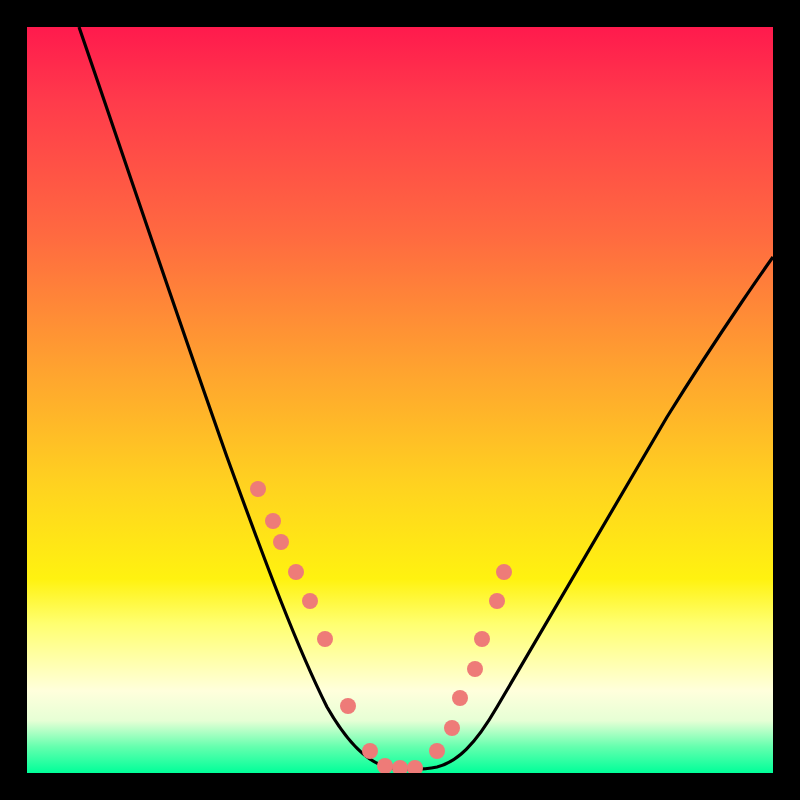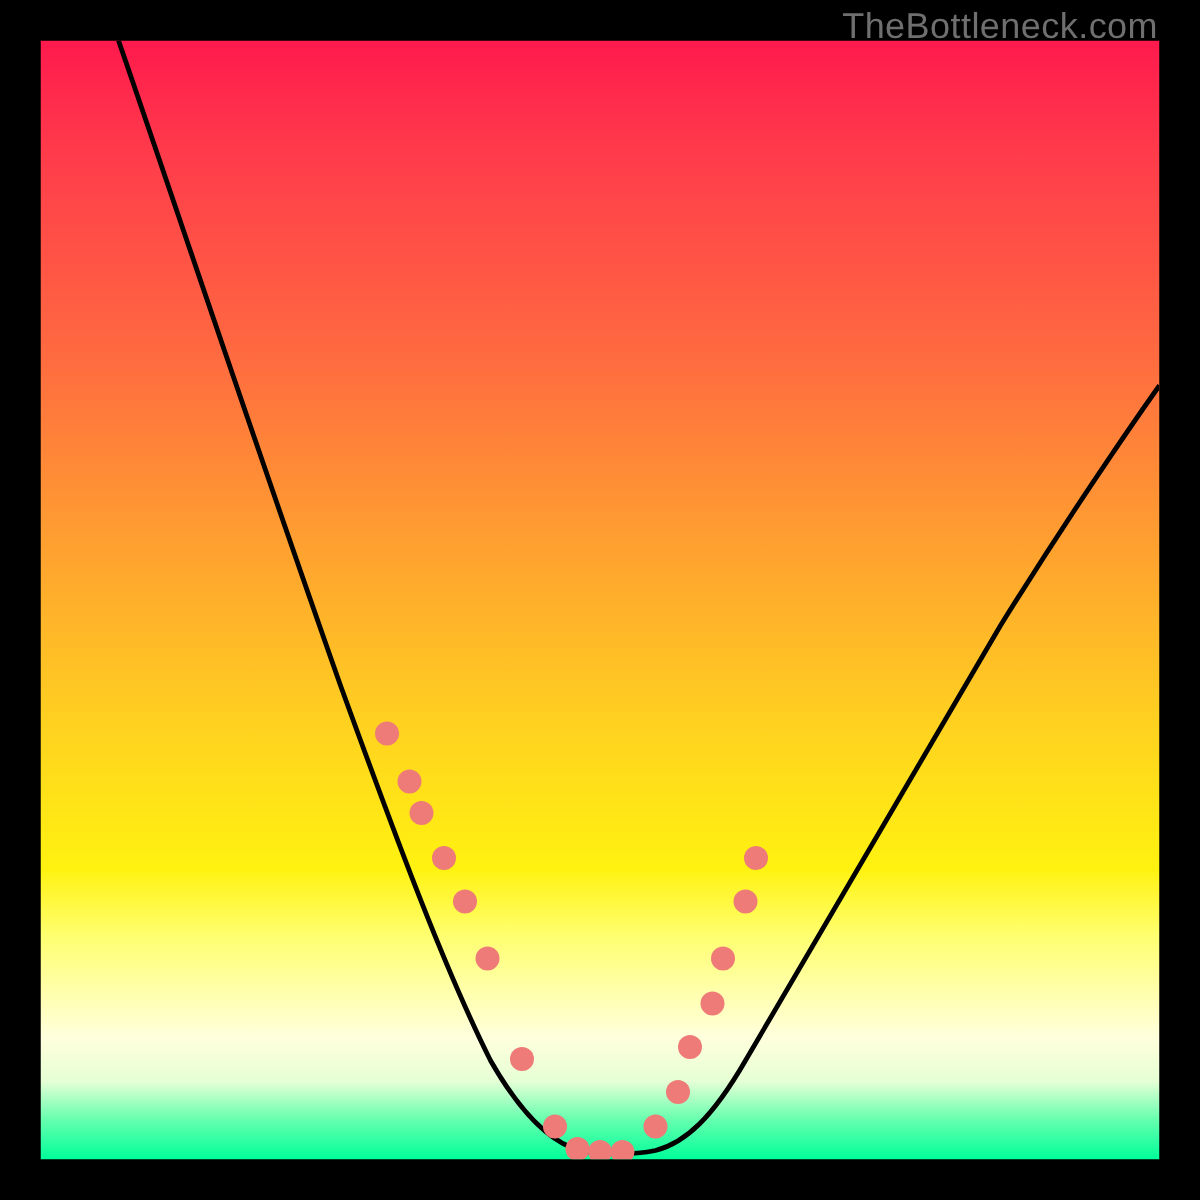--- a/index.html
+++ b/index.html
@@ -91,14 +91,13 @@
         <circle cx="425" cy="701" r="8" fill="#ee7b78"></circle>
         <circle cx="433" cy="671" r="8" fill="#ee7b78"></circle>
         <circle cx="448" cy="642" r="8" fill="#ee7b78"></circle>
         <circle cx="455" cy="612" r="8" fill="#ee7b78"></circle>
         <circle cx="470" cy="574" r="8" fill="#ee7b78"></circle>
         <circle cx="477" cy="545" r="8" fill="#ee7b78"></circle>
       </g>
     </svg>
   </div>
 
-  <div class="watermark">TheBottleneck.com</div>
 </div>
 
 </body></html>

